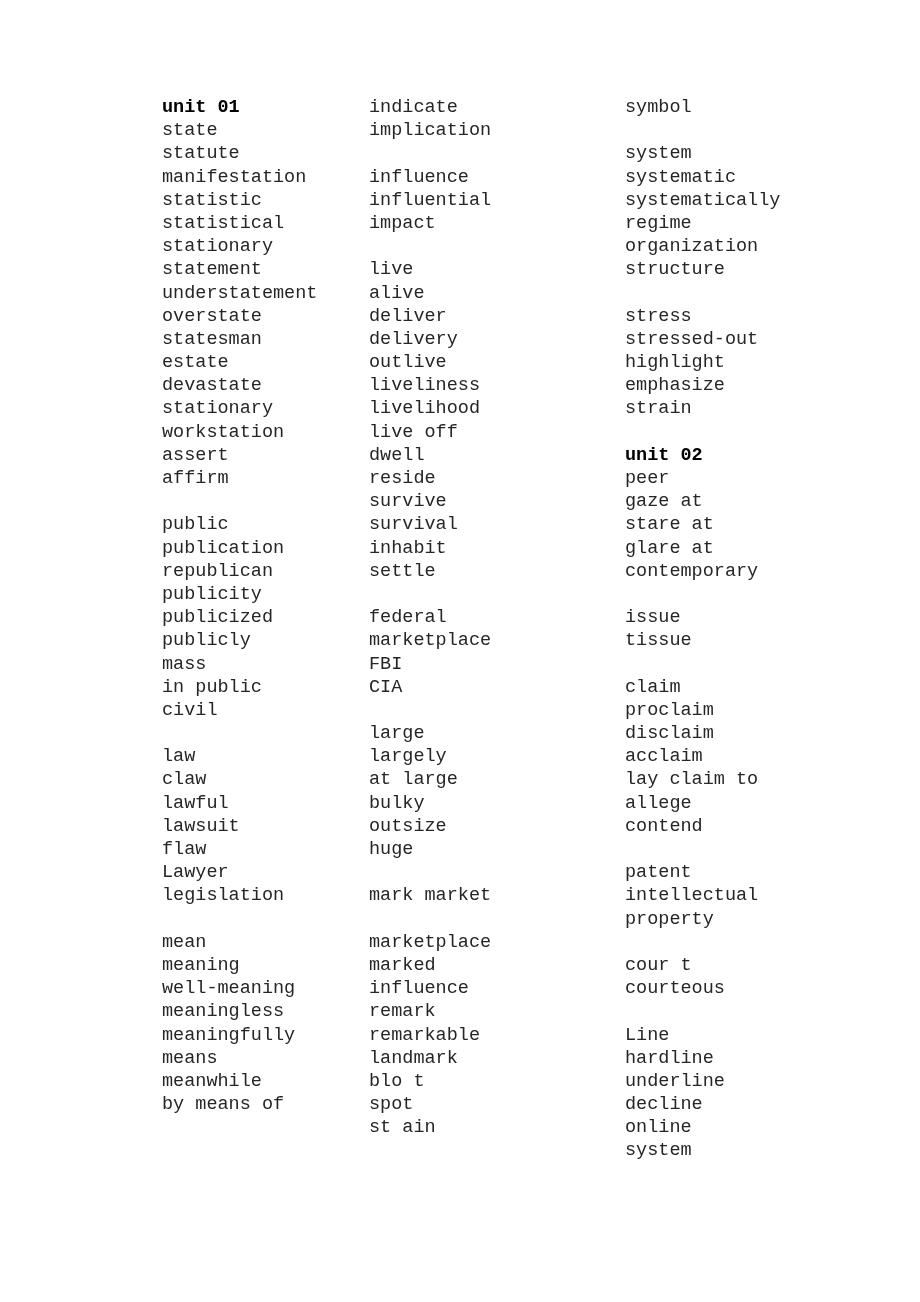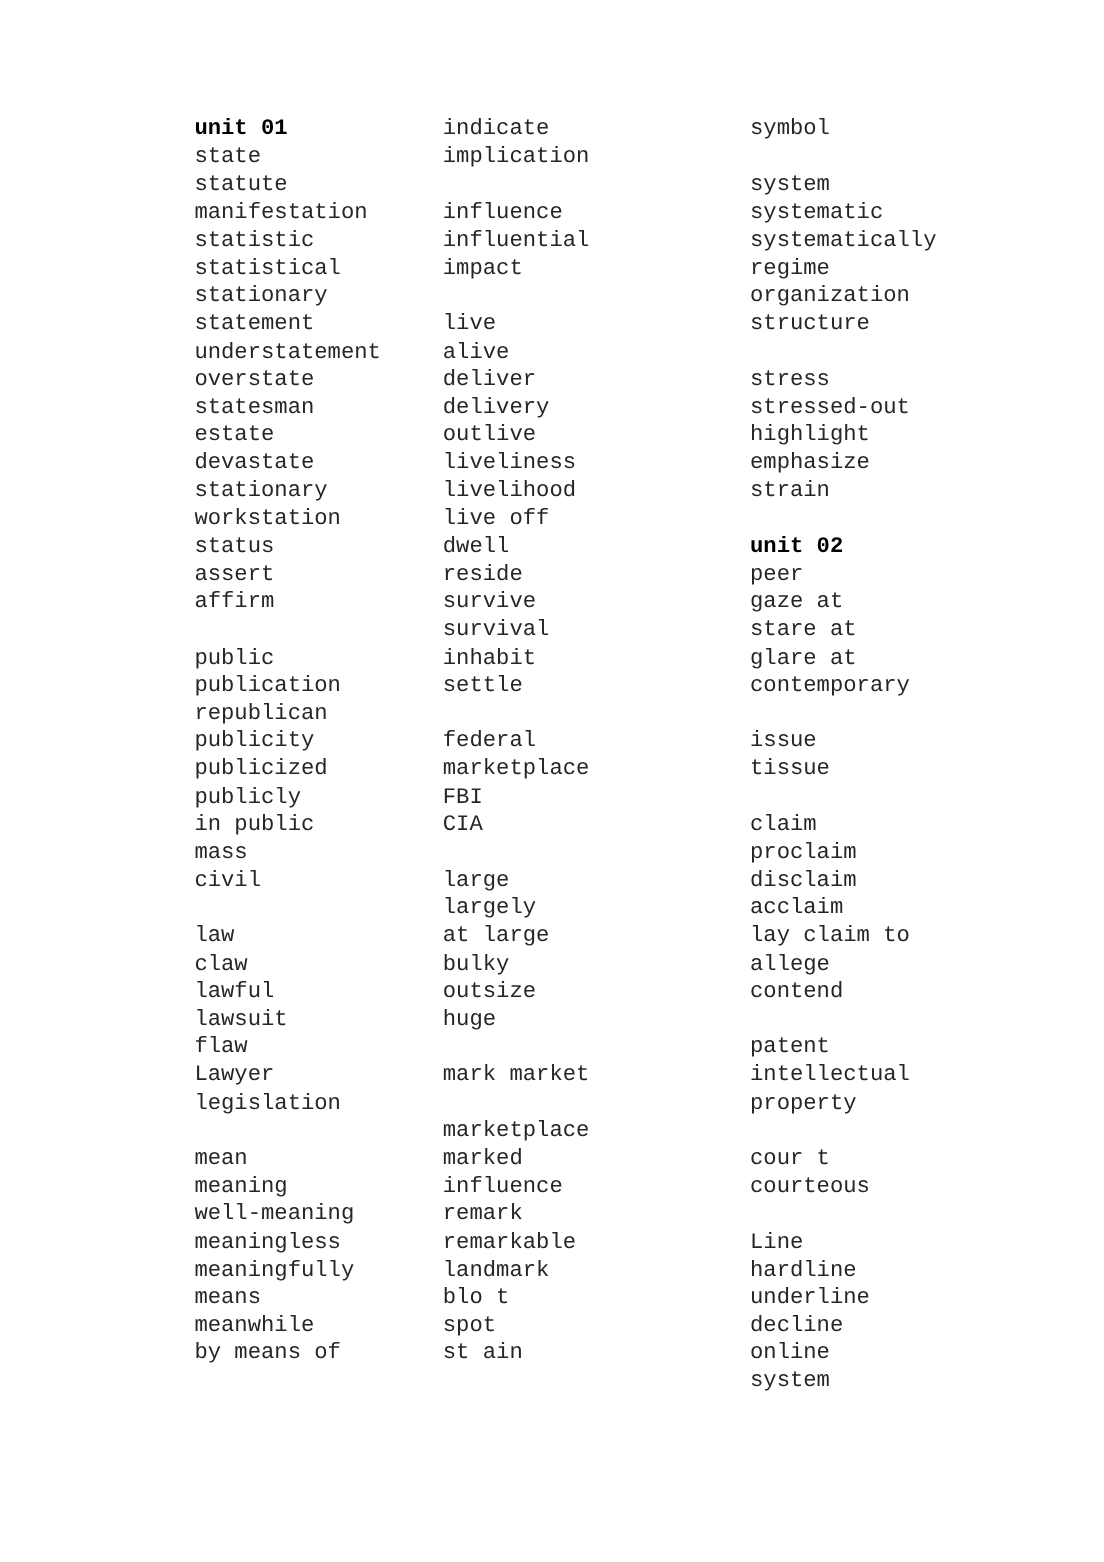--- a/index.html
+++ b/index.html
@@ -60,32 +60,31 @@
       <div class="word-row">statistical</div>
       <div class="word-row">stationary</div>
       <div class="word-row">statement</div>
       <div class="word-row">understatement</div>
       <div class="word-row">overstate</div>
       <div class="word-row">statesman</div>
       <div class="word-row">estate</div>
       <div class="word-row">devastate</div>
       <div class="word-row">stationary</div>
       <div class="word-row">workstation</div>
-      <div class="word-row">status</div>
       <div class="word-row">assert</div>
       <div class="word-row">affirm</div>
       <div class="word-row blank">&nbsp;</div>
       <div class="word-row">public</div>
       <div class="word-row">publication</div>
       <div class="word-row">republican</div>
       <div class="word-row">publicity</div>
       <div class="word-row">publicized</div>
       <div class="word-row">publicly</div>
+      <div class="word-row">mass</div>
       <div class="word-row">in public</div>
-      <div class="word-row">mass</div>
       <div class="word-row">civil</div>
       <div class="word-row blank">&nbsp;</div>
       <div class="word-row">law</div>
       <div class="word-row">claw</div>
       <div class="word-row">lawful</div>
       <div class="word-row">lawsuit</div>
       <div class="word-row">flaw</div>
       <div class="word-row">Lawyer</div>
       <div class="word-row">legislation</div>
       <div class="word-row blank">&nbsp;</div>

